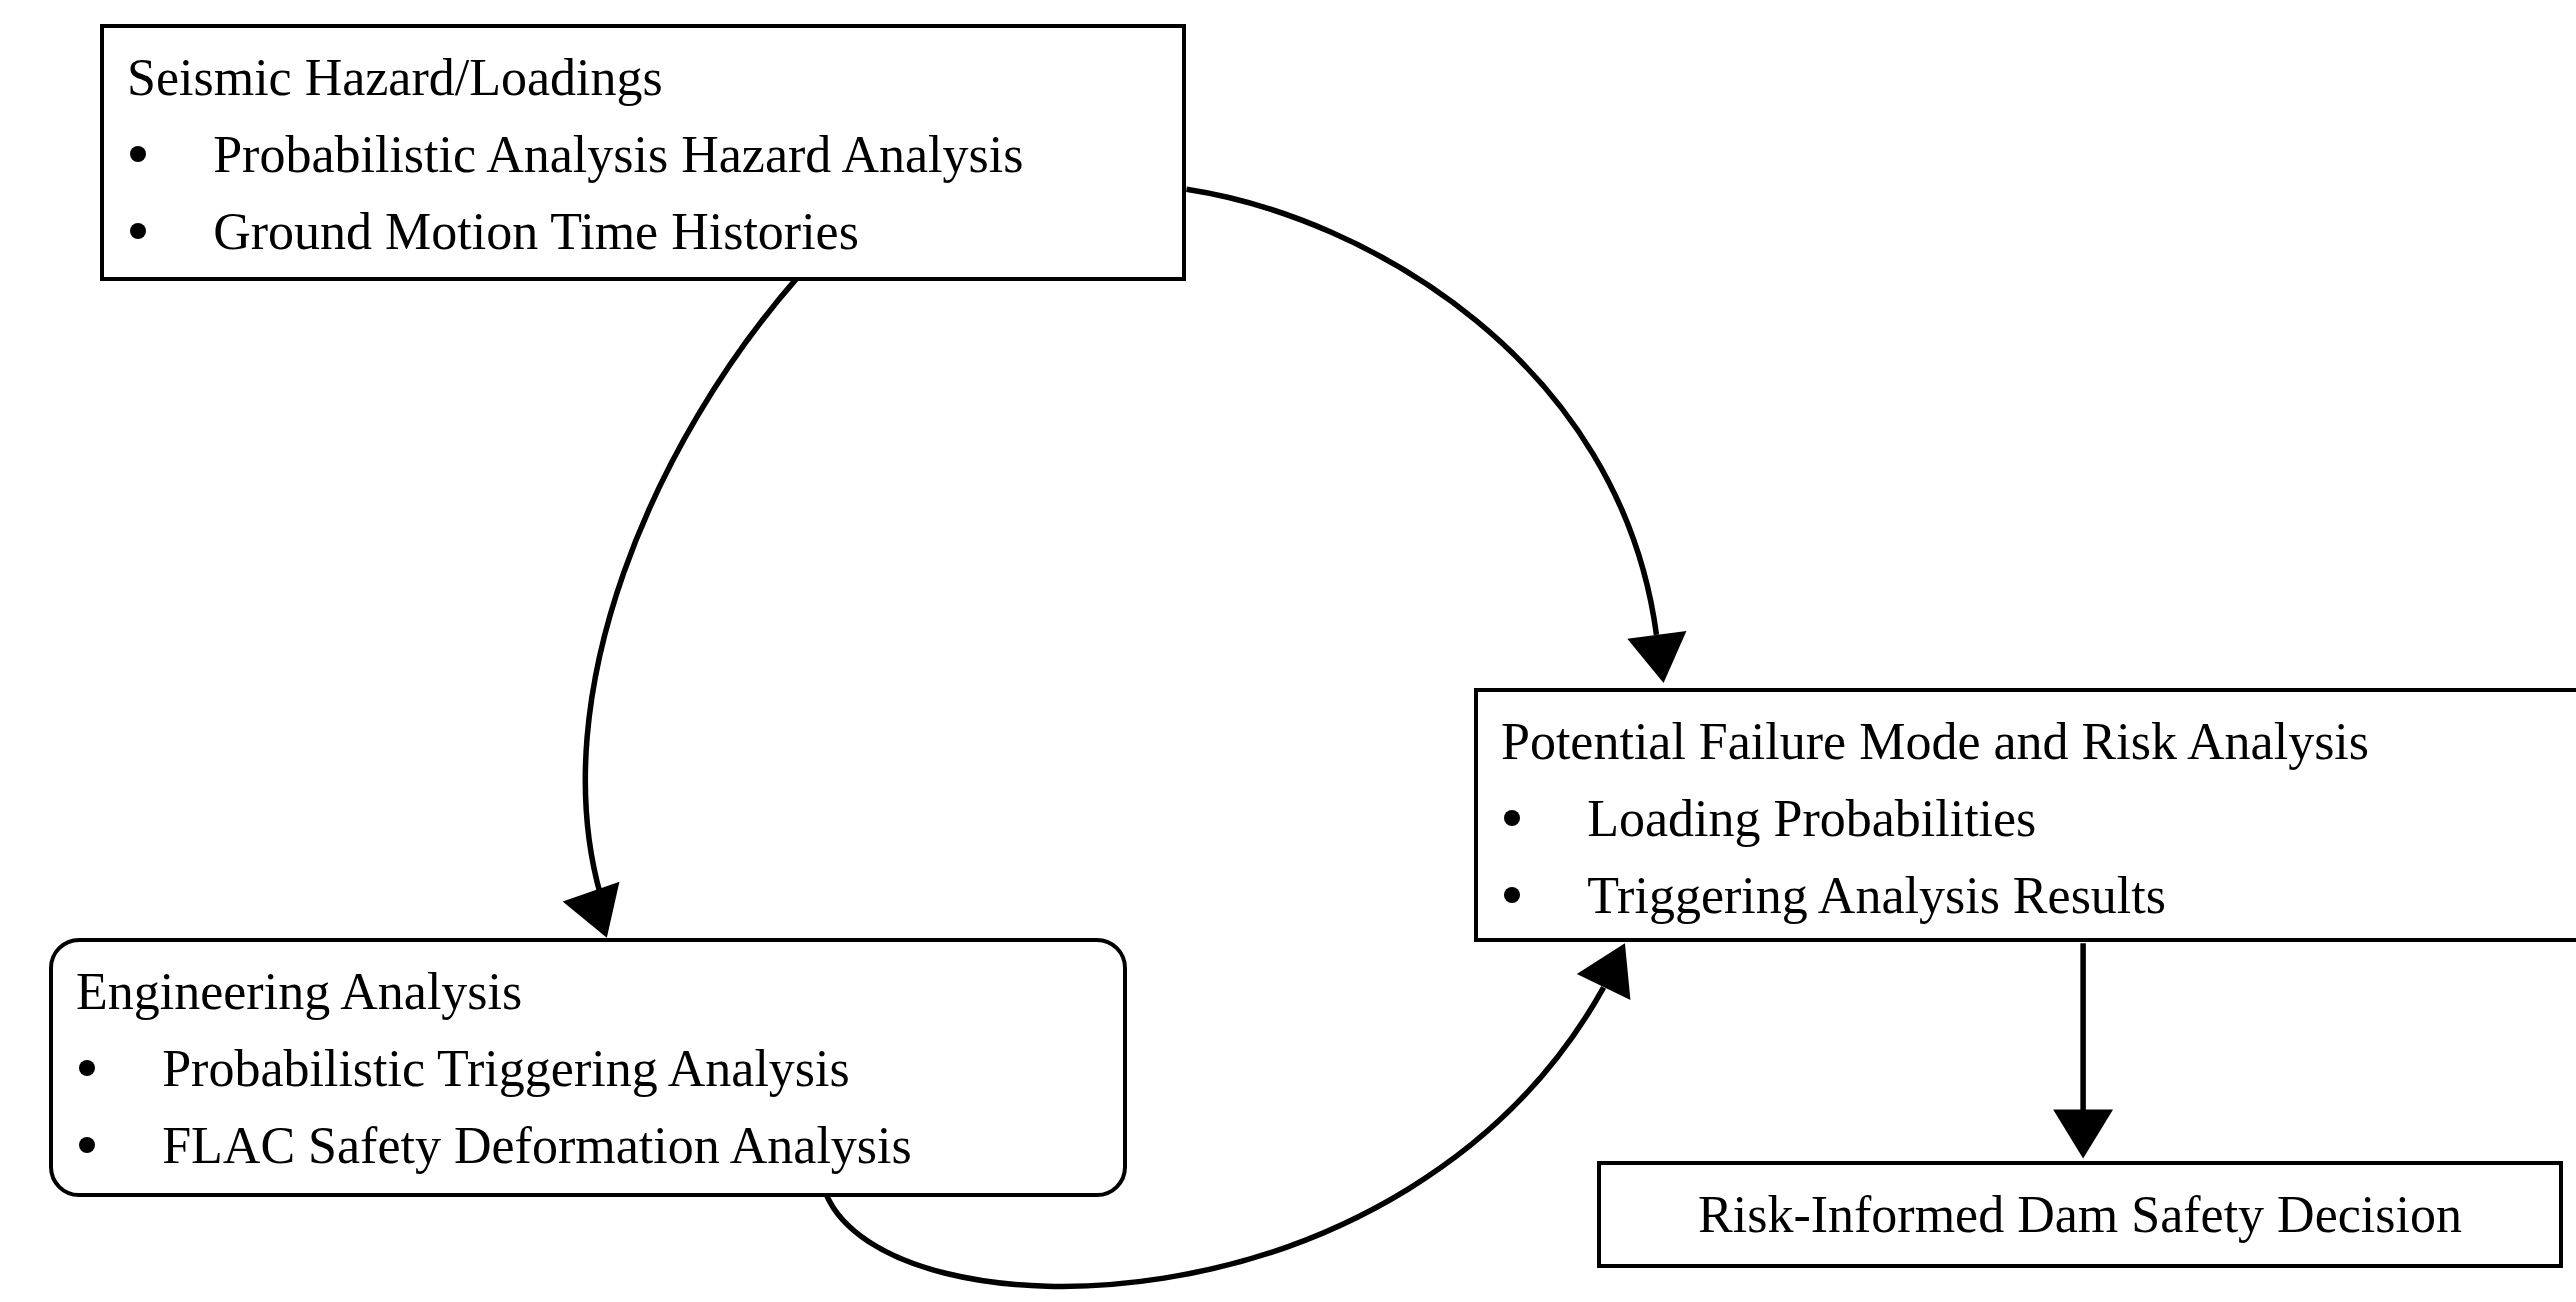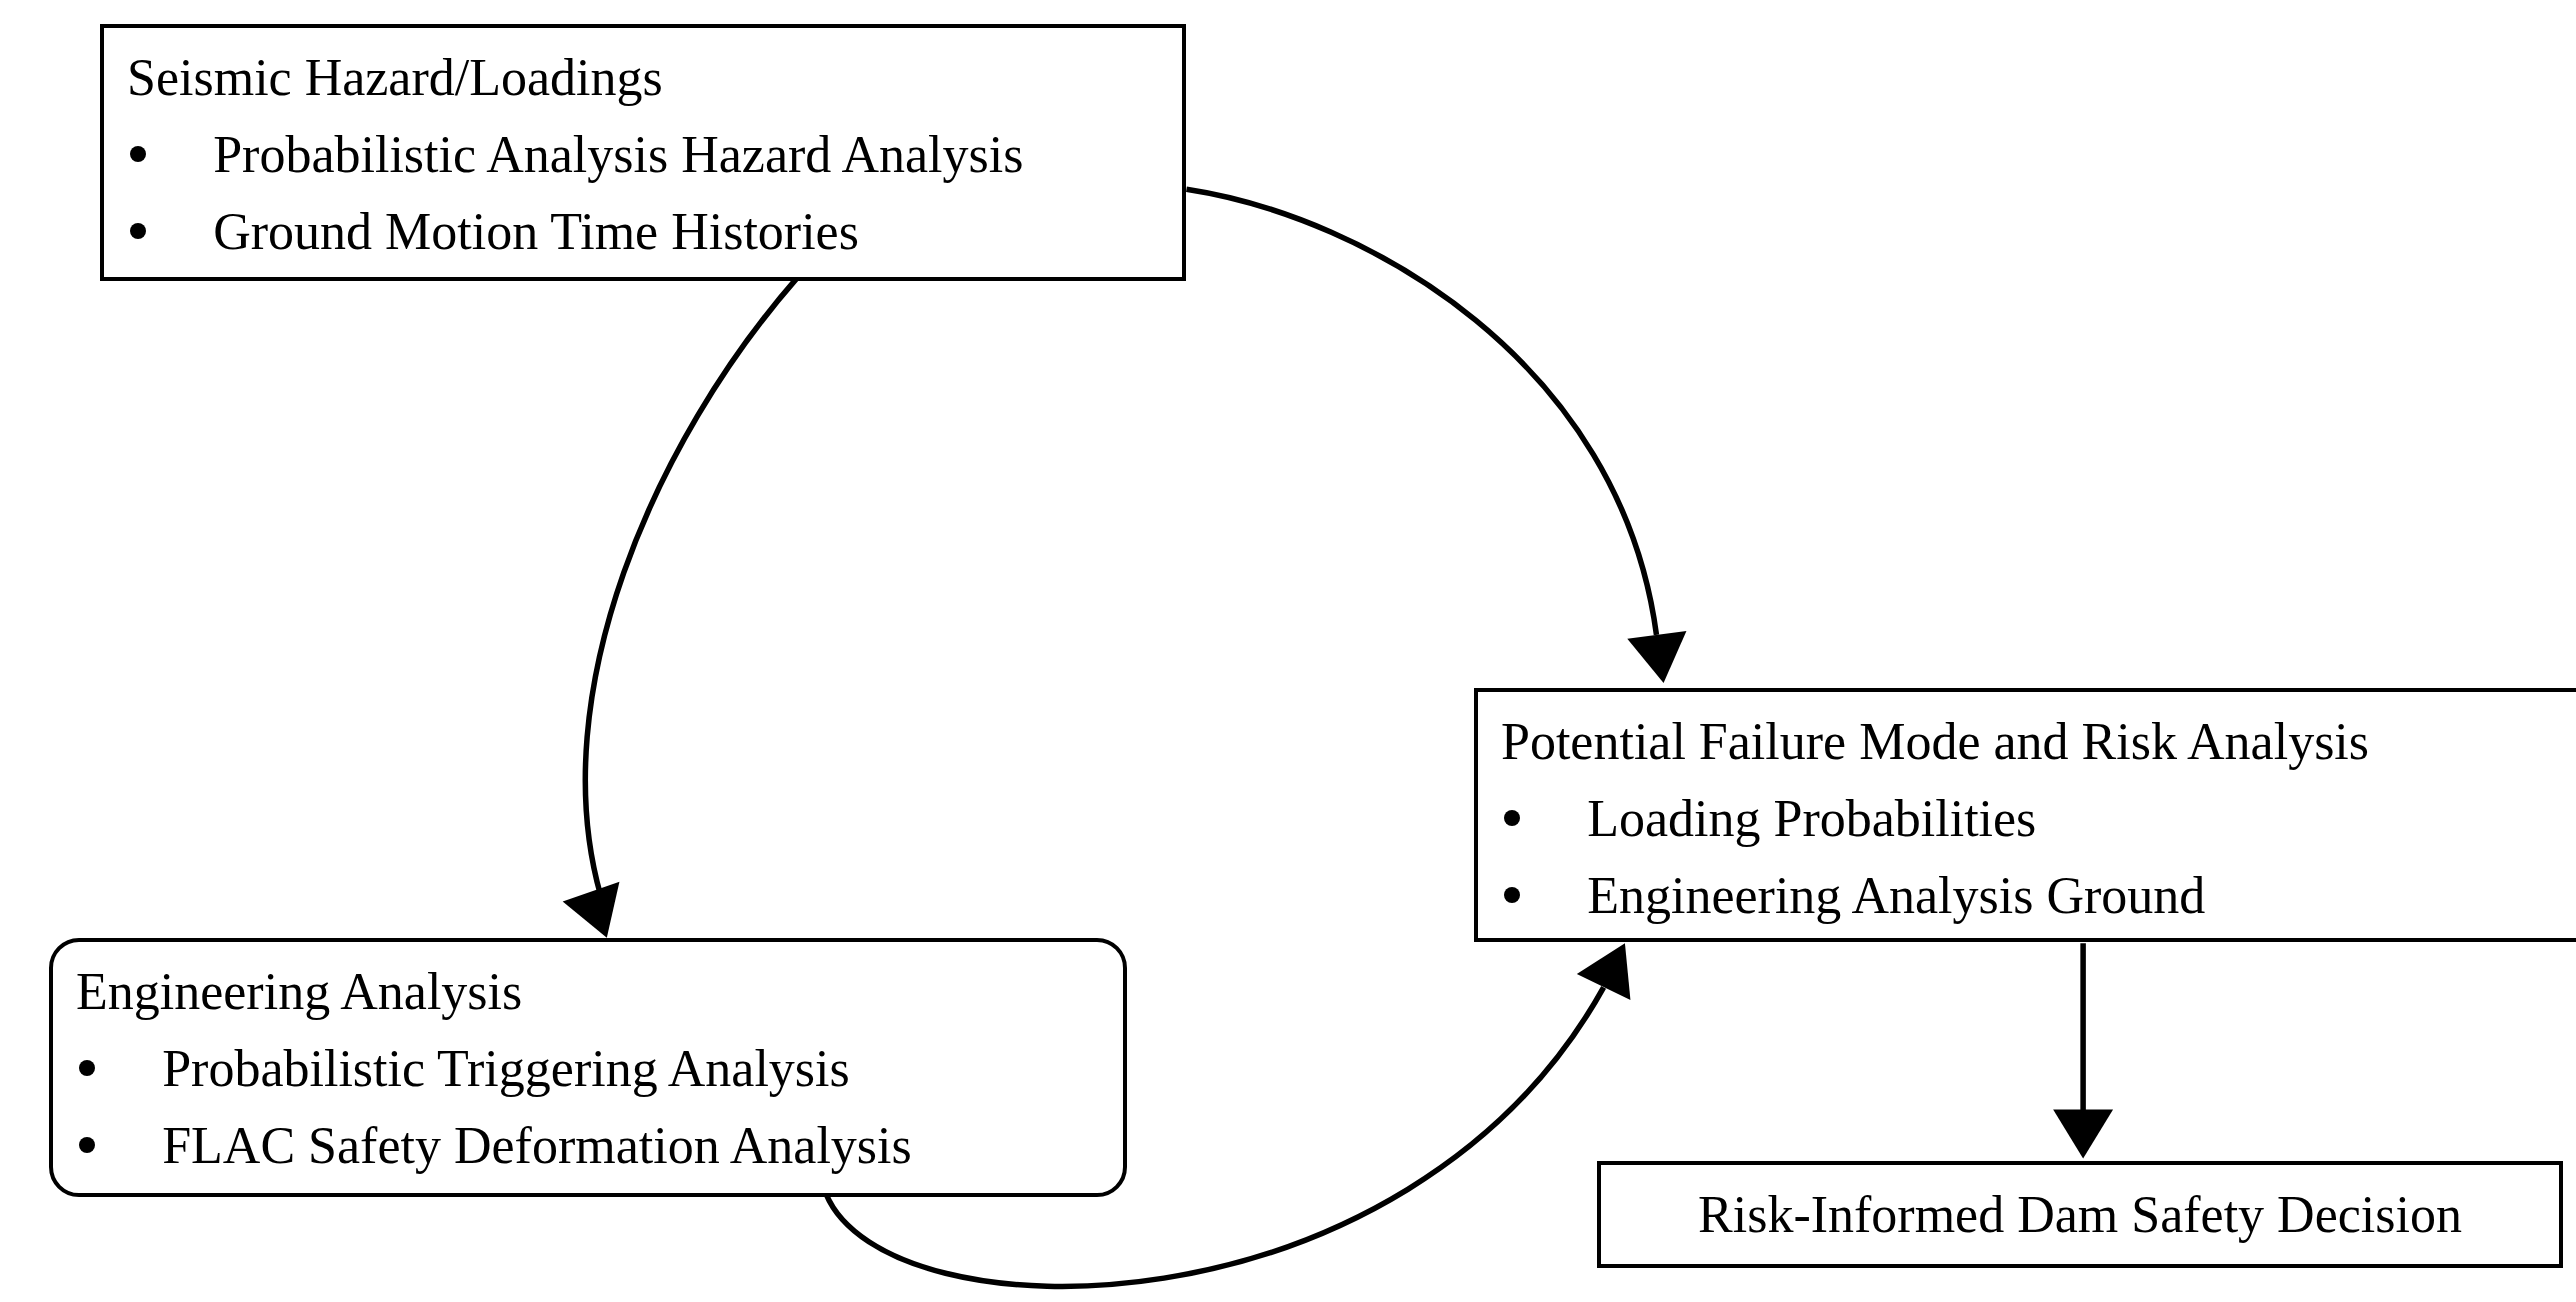--- a/index.html
+++ b/index.html
@@ -114,21 +114,21 @@
   </div>
 
   <div class="box box-pfm">
     <div class="box-title">Potential Failure Mode and Risk Analysis</div>
     <div class="bullet-row">
       <span class="bullet-dot"></span>
       <span class="bullet-text">Loading Probabilities</span>
     </div>
     <div class="bullet-row">
       <span class="bullet-dot"></span>
-      <span class="bullet-text">Engineering Analysis Ground</span>
+      <span class="bullet-text">Triggering Analysis Results</span>
     </div>
   </div>
 
   <div class="box box-decision">
     <div class="box-title">Risk-Informed Dam Safety Decision</div>
   </div>
 
 </div>
 
 

